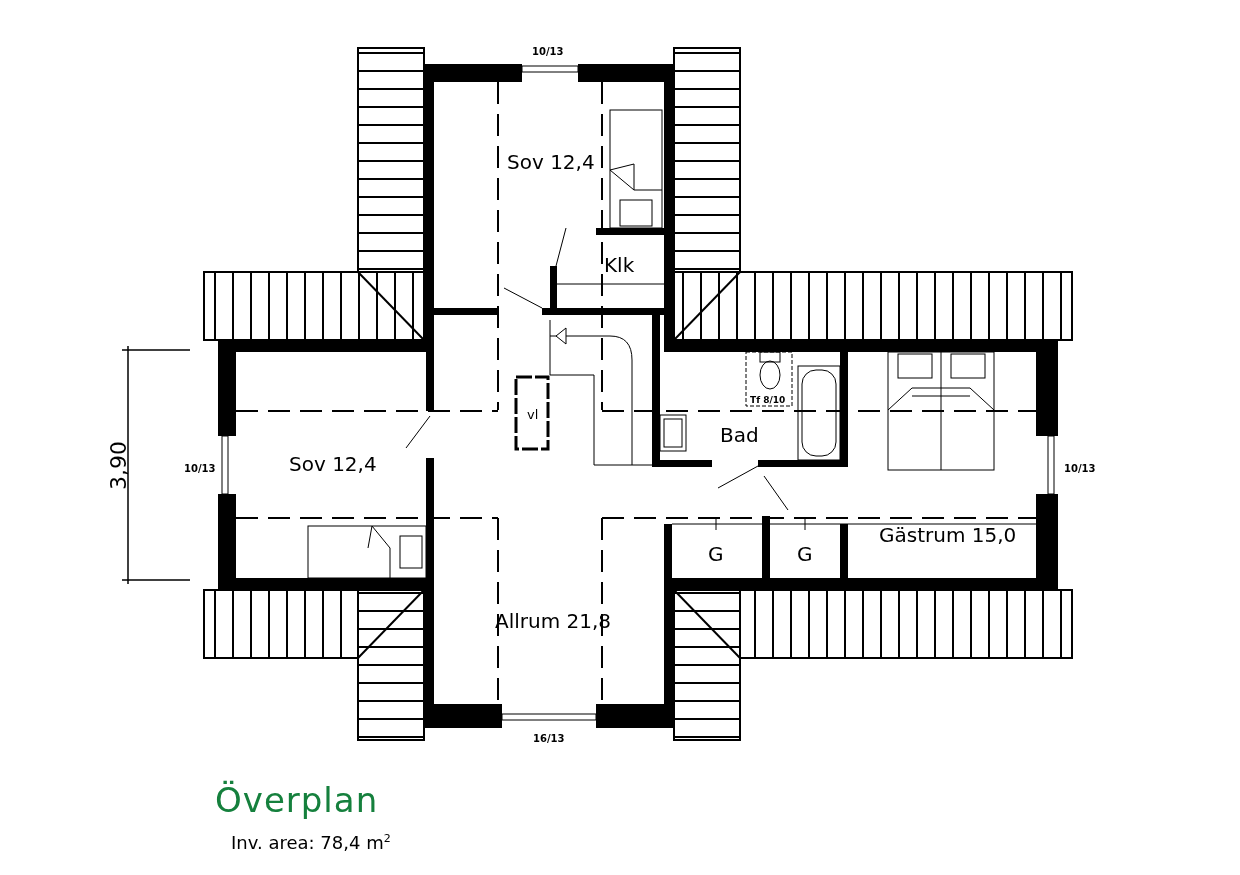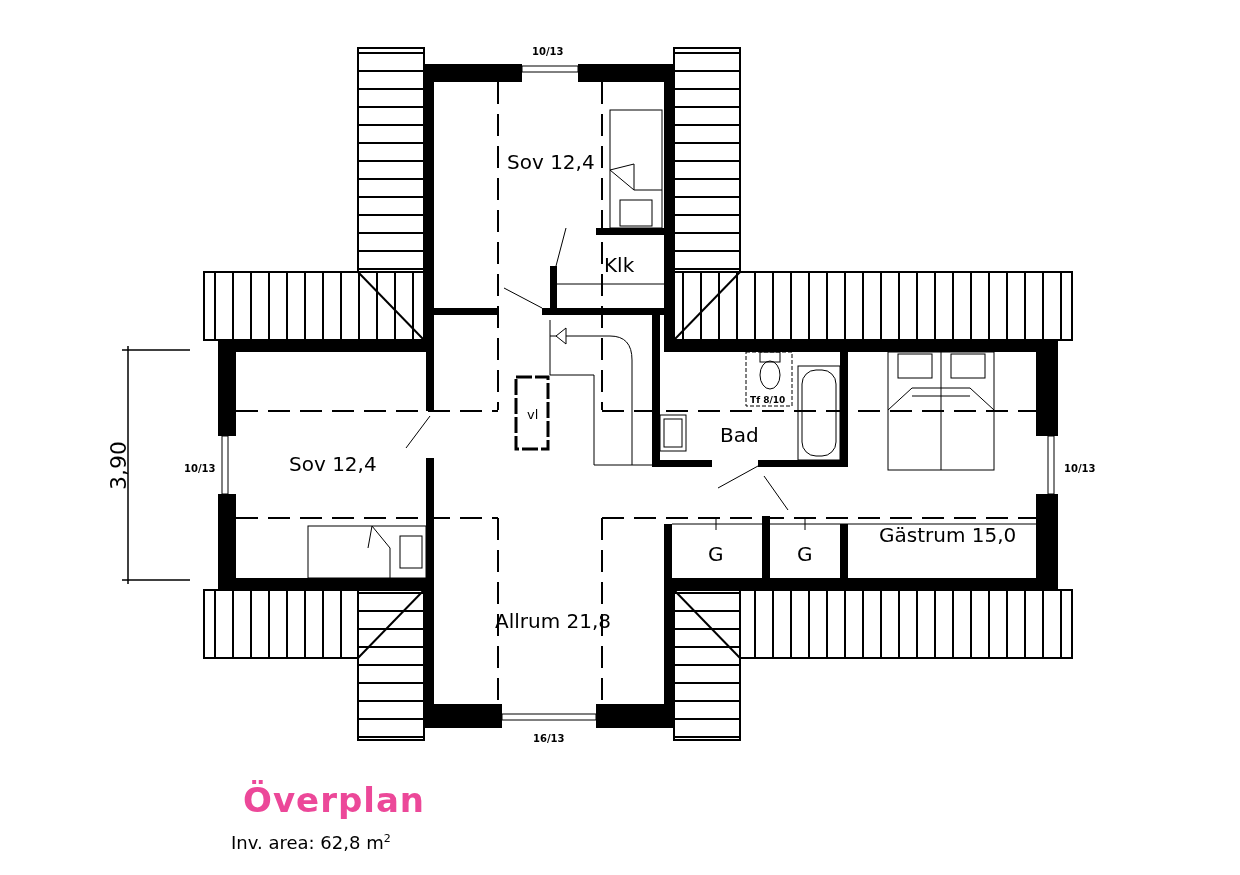--- a/index.html
+++ b/index.html
@@ -2,21 +2,21 @@
 <html><head>
 <meta charset="utf-8">
 <style>
   html, body { margin: 0; padding: 0; background: #ffffff; }
   body { width: 1240px; height: 875px; position: relative; overflow: hidden; font-family: "DejaVu Sans", sans-serif; }
   svg { position: absolute; left: 0; top: 0; }
   .lbl { font-family: "DejaVu Sans", sans-serif; fill: #000; }
   .room { font-size: 20px; }
   .small { font-size: 10px; font-weight: bold; }
   .tiny { font-size: 9px; font-weight: bold; }
-  .title { position: absolute; left: 243px; top: 780px; font-size: 34px; letter-spacing: 1px; color: #ec4899; font-family: "DejaVu Sans", sans-serif; font-weight: 700; }
+  .title { position: absolute; left: 215px; top: 780px; font-size: 34px; letter-spacing: 1px; color: #15803d; font-family: "DejaVu Sans", sans-serif; font-weight: 400; }
   .area { position: absolute; left: 231px; top: 832px; font-size: 18px; color: #000; font-family: "DejaVu Sans", sans-serif; }
   .area sup { font-size: 11px; }
 </style>
 </head>
 <body>
 
 <svg width="1240" height="875" viewBox="0 0 1240 875">
   <defs>
     <pattern id="hatchH" width="10" height="18" patternUnits="userSpaceOnUse">
       <rect width="10" height="18" fill="#fff"></rect>
@@ -179,13 +179,13 @@
   <text class="lbl" font-size="13" x="527" y="419">vl</text>
   <text class="lbl tiny" x="750" y="403">Tf 8/10</text>
 
   <text class="lbl small" x="532" y="55">10/13</text>
   <text class="lbl small" x="184" y="472">10/13</text>
   <text class="lbl small" x="1064" y="472">10/13</text>
   <text class="lbl small" x="533" y="742">16/13</text>
 </svg>
 
 <div class="title">Överplan</div>
-<div class="area"><span>Inv. area: 62,8 m</span><sup>2</sup></div>
+<div class="area"><span>Inv. area: 78,4 m</span><sup>2</sup></div>
 
 </body></html>

